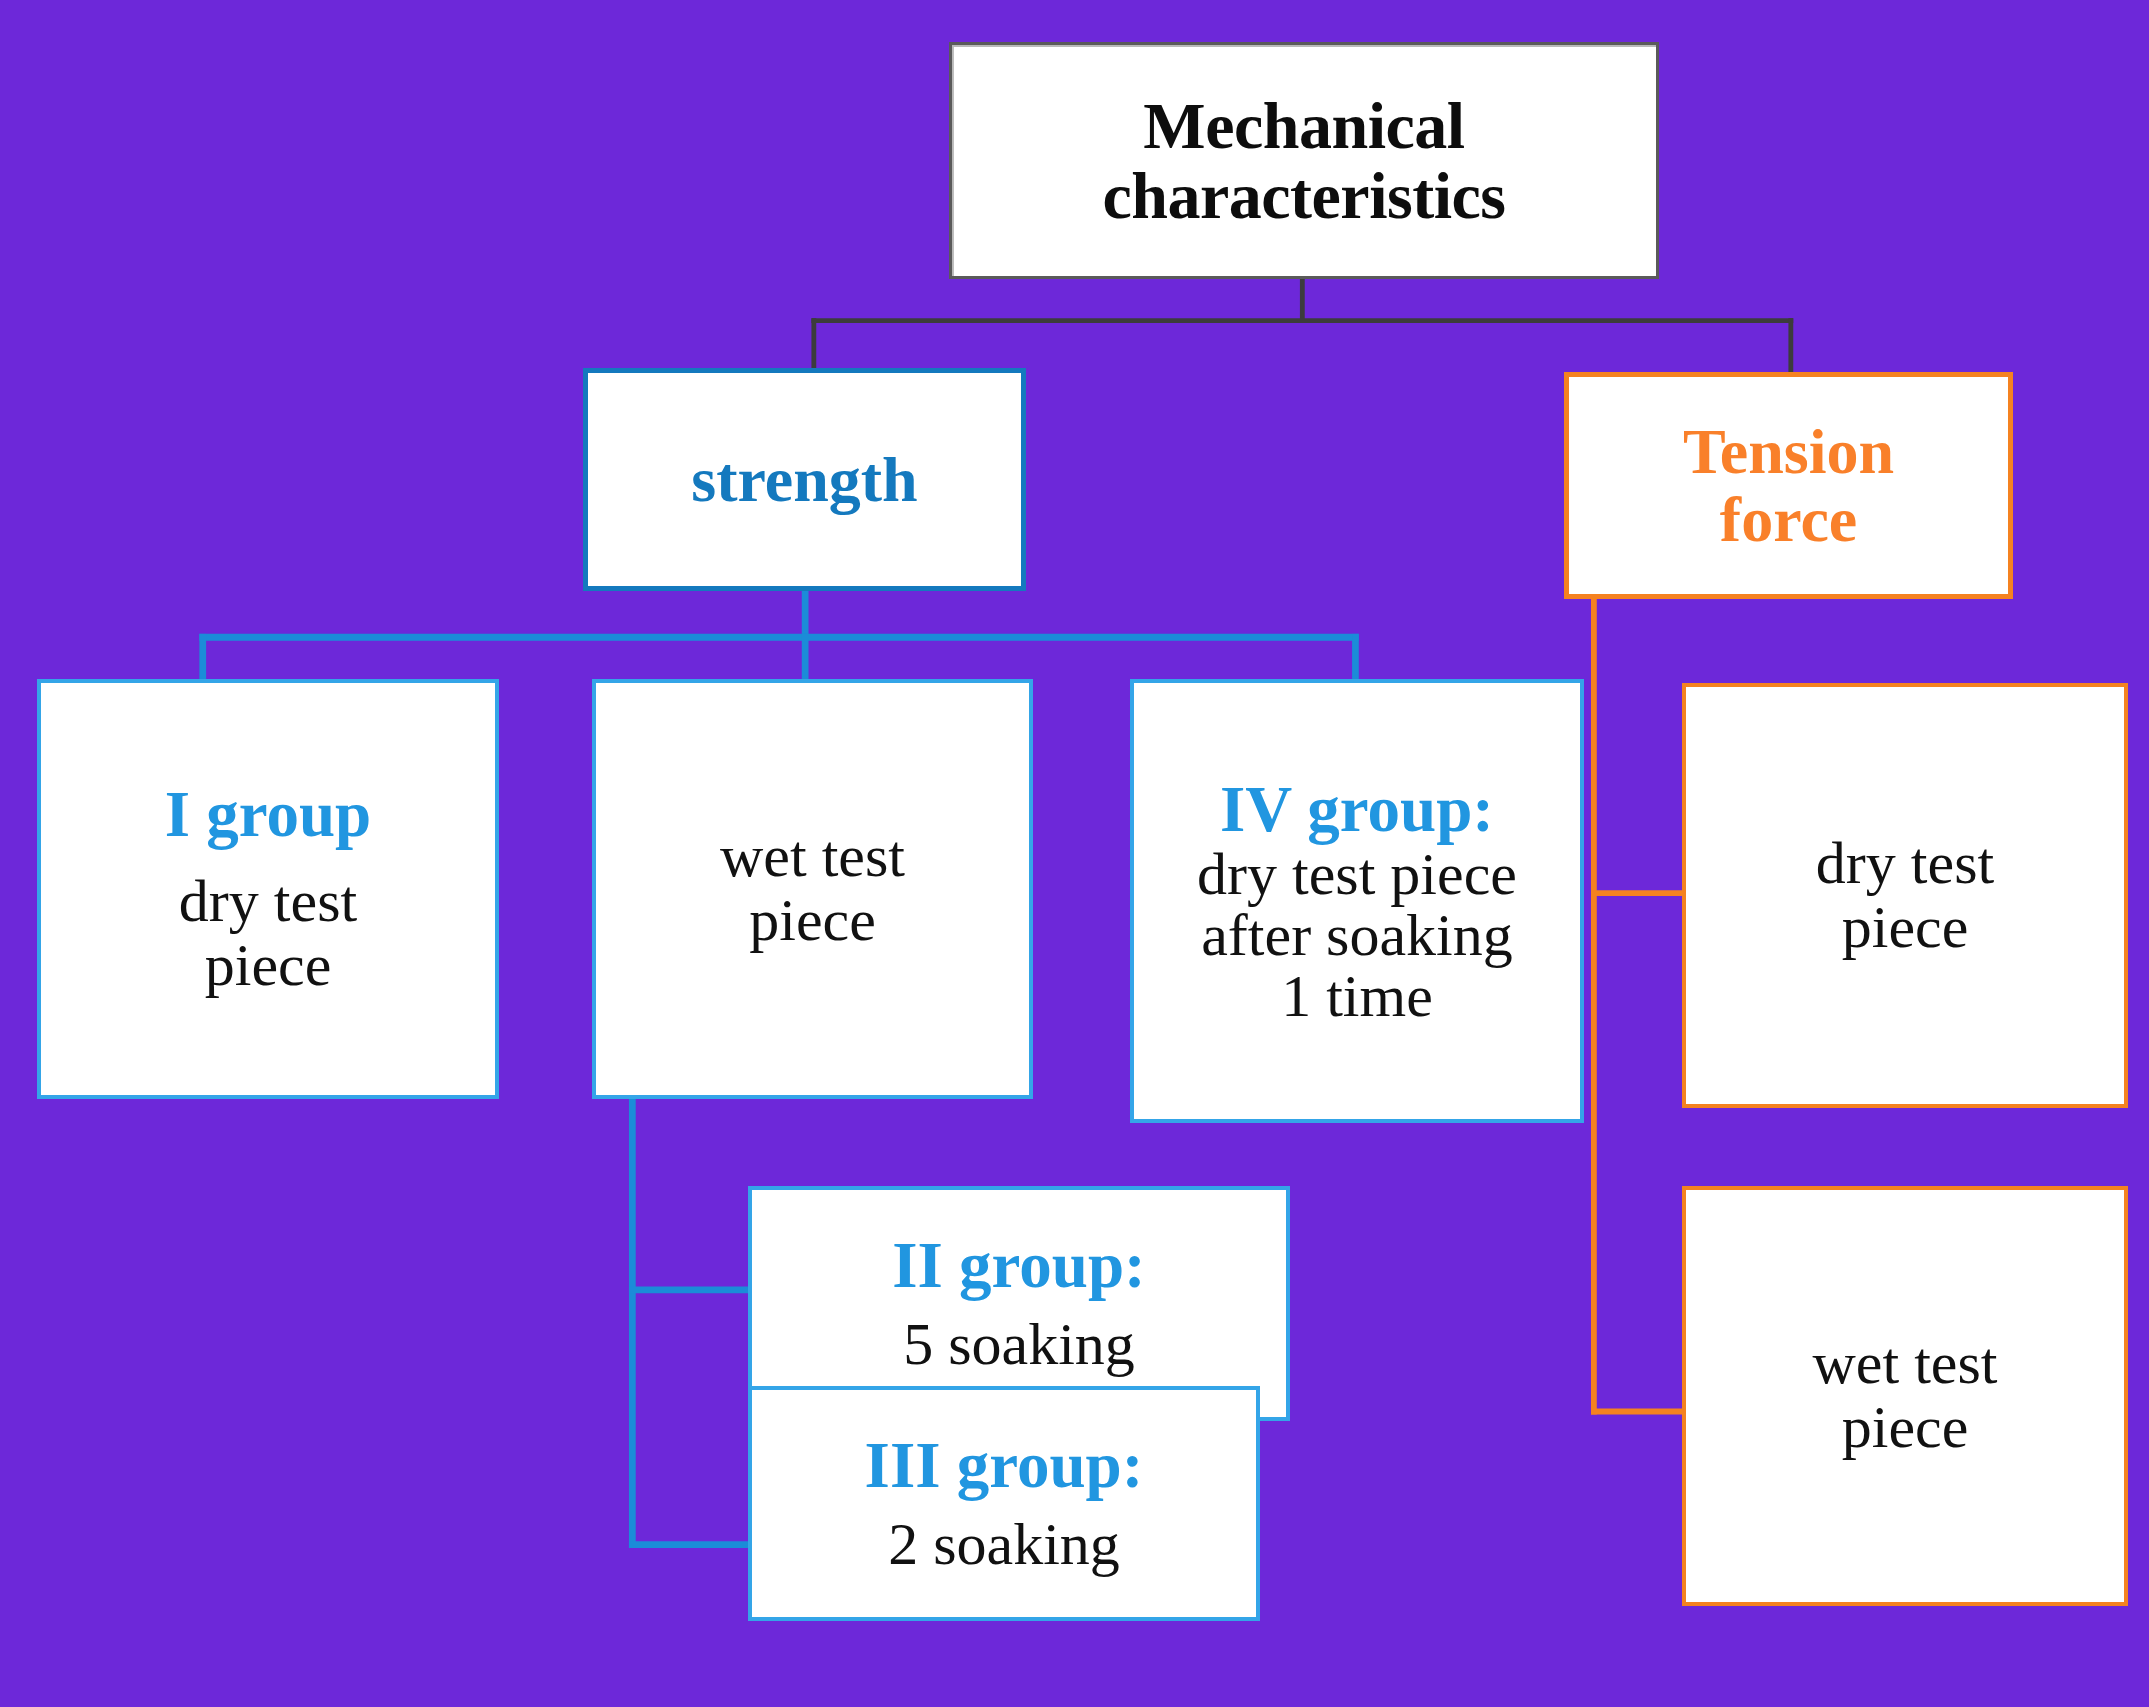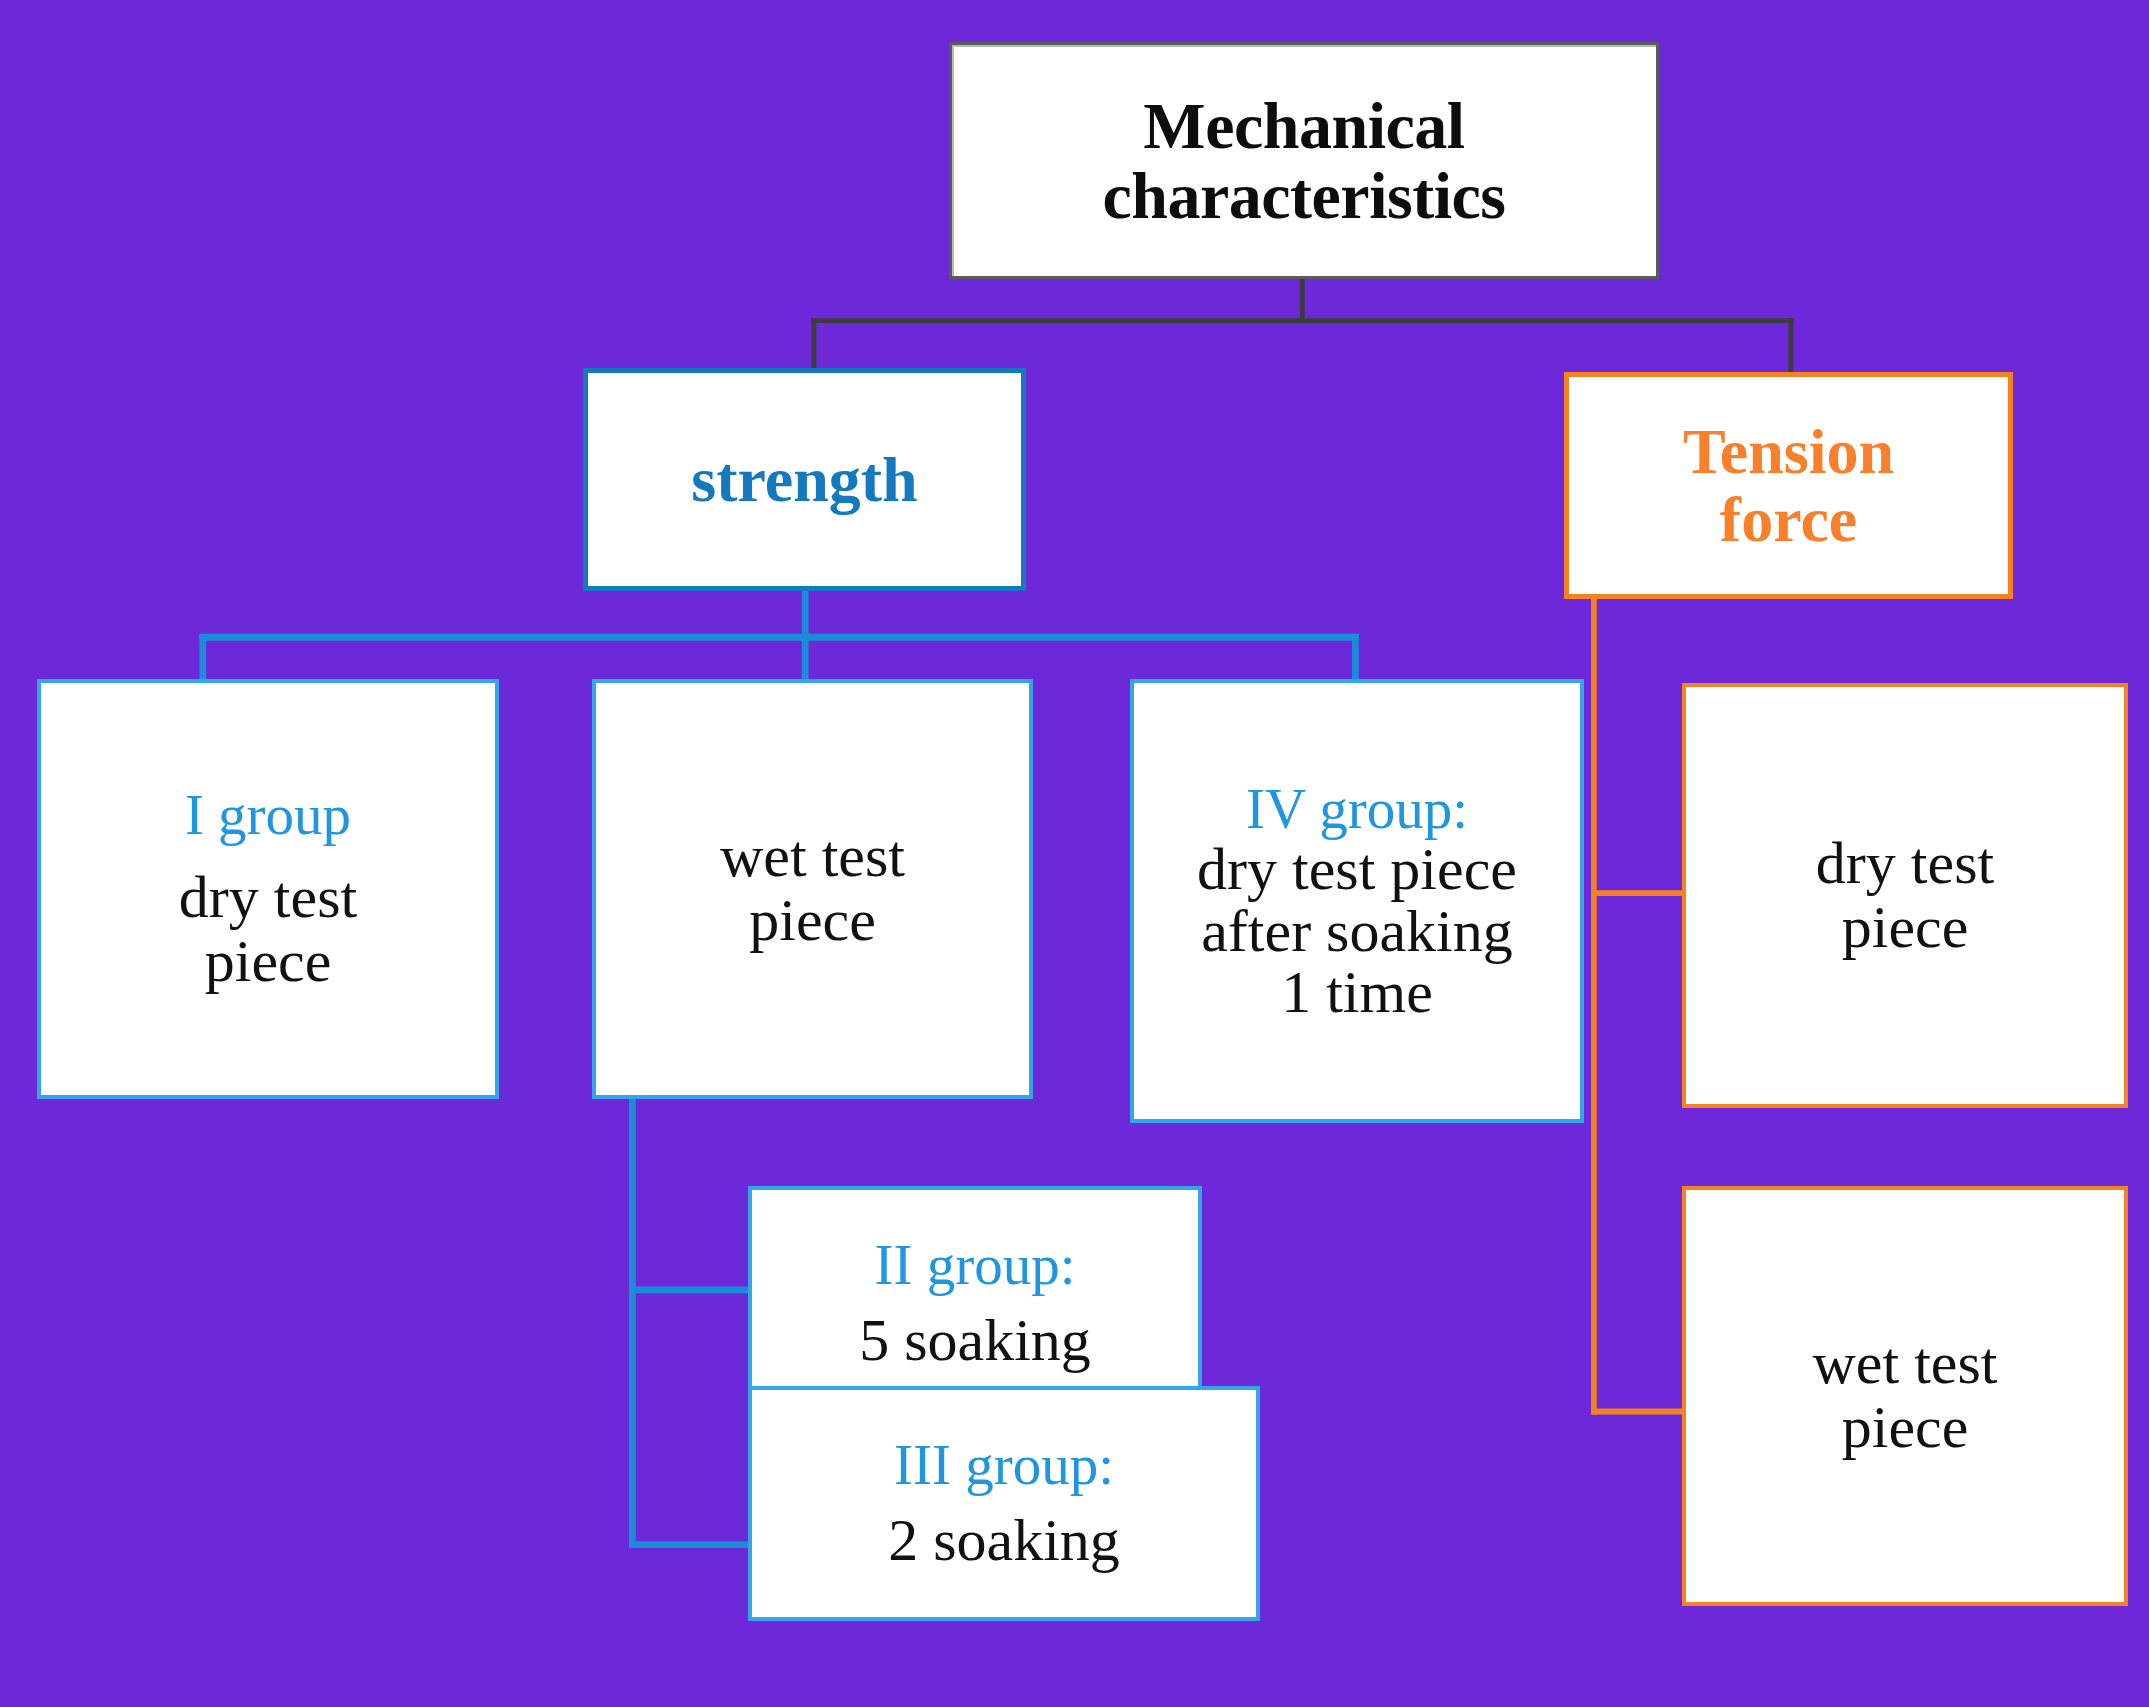--- a/index.html
+++ b/index.html
@@ -50,23 +50,23 @@
   .node.blue-thin  { border: 4.8px solid #34A5E8; }
   .node.orange-strong { border: 5.8px solid #F58220; }
   .node.orange-thin   { border: 4.8px solid #F58220; }
 
   .heading-blue {
     font-weight: bold;
     color: #1479BE;
     font-size: 64px;
   }
   .heading-blue-sm {
-    font-weight: normal;
+    font-weight: bold;
     color: #2196E0;
-    font-size: 57px;
+    font-size: 65px;
   }
   .heading-orange {
     font-weight: bold;
     color: #F9802A;
     font-size: 64px;
   }
   .body-text {
     color: #111111;
     font-size: 60px;
     font-weight: normal;
@@ -136,21 +136,21 @@
     <div class="body-text">piece</div>
   </div>
 
   <div class="node blue-thin" style="left:1130px; top:679px; width:454px; height:444px;">
     <div class="heading-blue-sm">IV group:</div>
     <div class="body-text tight">dry test piece</div>
     <div class="body-text tight">after soaking</div>
     <div class="body-text tight">1 time</div>
   </div>
 
-  <div class="node blue-thin" style="left:748px; top:1186px; width:454px; height:235px;">
+  <div class="node blue-thin" style="left:748px; top:1186px; width:542px; height:235px;">
     <div class="heading-blue-sm">II group:</div>
     <div class="gap-sm"></div>
     <div class="body-text">5 soaking</div>
   </div>
 
   <div class="node blue-thin" style="left:748px; top:1386px; width:512px; height:235px;">
     <div class="heading-blue-sm">III group:</div>
     <div class="gap-sm"></div>
     <div class="body-text">2 soaking</div>
   </div>

